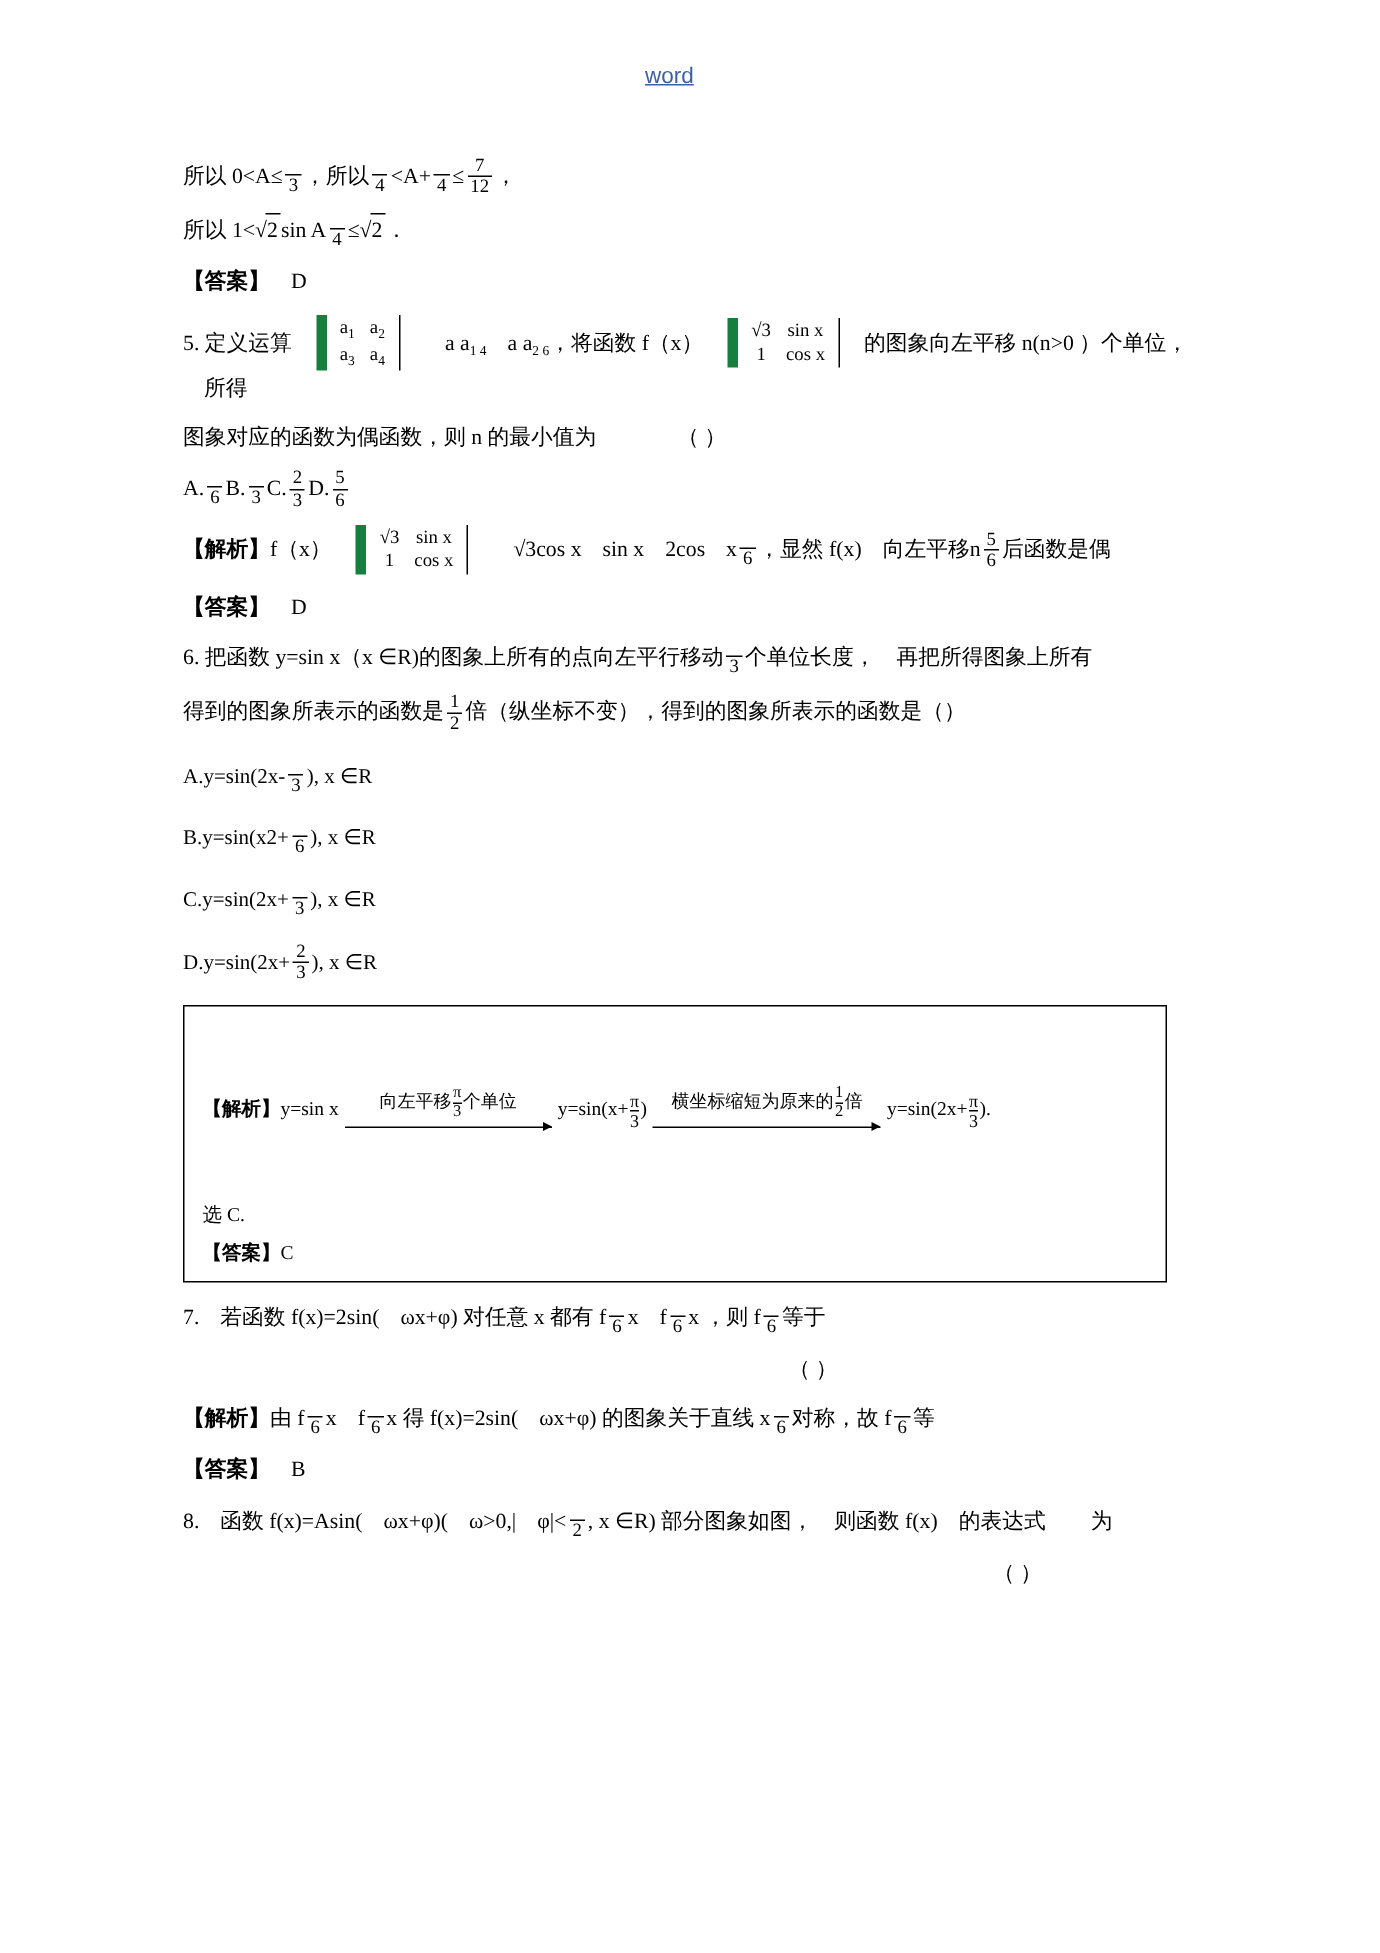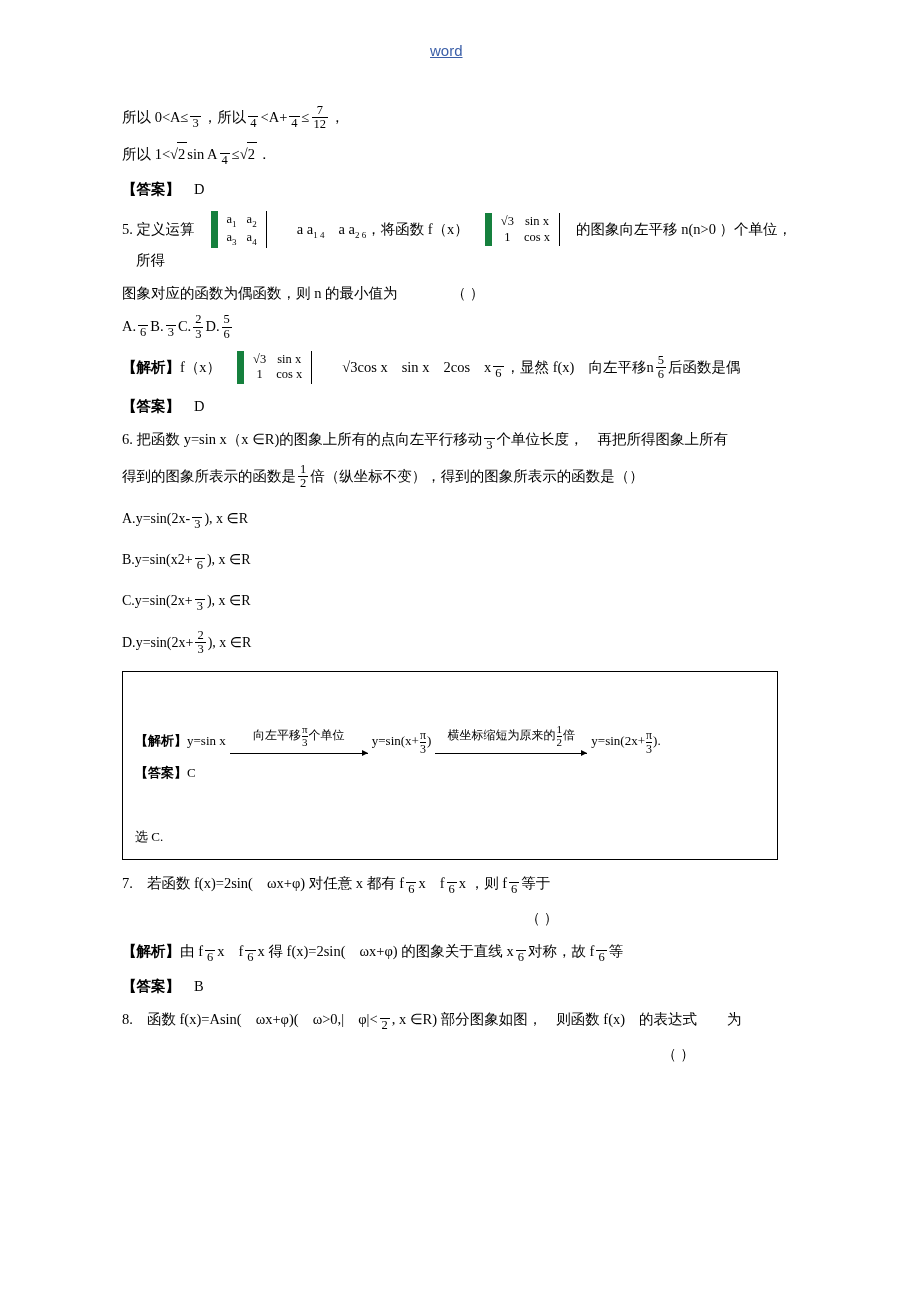--- a/index.html
+++ b/index.html
@@ -228,24 +228,24 @@
     <div class="solution-box">
       <div class="line tight" style="font-size:13px;">
         <span class="bold">【解析】</span><span>y=sin x</span><span class="arrow-wrap"><span class="arrow-label"><span>向左平移</span><span class="inlinefrac"><span class="num">π</span><span class="den">3</span></span><span>个单位</span></span><span class="arrow-line" style="width:138px;">
               <span class="bar"></span>
               <span class="head"></span>
             </span></span><span>y=sin(x+</span><span class="inlinefrac" style="font-size:12px;"><span class="num">π</span><span class="den">3</span></span><span>)</span><span class="arrow-wrap"><span class="arrow-label"><span>横坐标缩短为原来的</span><span class="inlinefrac"><span class="num">1</span><span class="den">2</span></span><span>倍</span></span><span class="arrow-line" style="width:152px;">
               <span class="bar"></span>
               <span class="head"></span>
             </span></span><span>y=sin(2x+</span><span class="inlinefrac" style="font-size:12px;"><span class="num">π</span><span class="den">3</span></span><span>).</span>
       </div>
+      <div class="line tight" style="font-size:13px;">选 C.</div>
       <div class="line" style="margin-bottom:0;font-size:13px;">
         <span class="bold">【答案】</span><span>C</span>
       </div>
-      <div class="line tight" style="font-size:13px;">选 C.</div>
     </div>
 
     <div class="line">
       <span>7.</span><span class="gapsm"></span><span>若函数 f(x)=2sin(</span><span class="gapsm"></span><span>ωx+φ) 对任意 x 都有 f</span><span class="frac blank"><span class="num"></span><span class="den">6</span></span><span>x</span><span class="gapsm"></span><span>f</span><span class="frac blank"><span class="num"></span><span class="den">6</span></span><span>x ，则 f</span><span class="frac blank"><span class="num"></span><span class="den">6</span></span><span>等于</span>
     </div>
 
     <div class="line" style="text-align:center;padding-left:160px;">
       <span>（    ）</span>
     </div>
 

